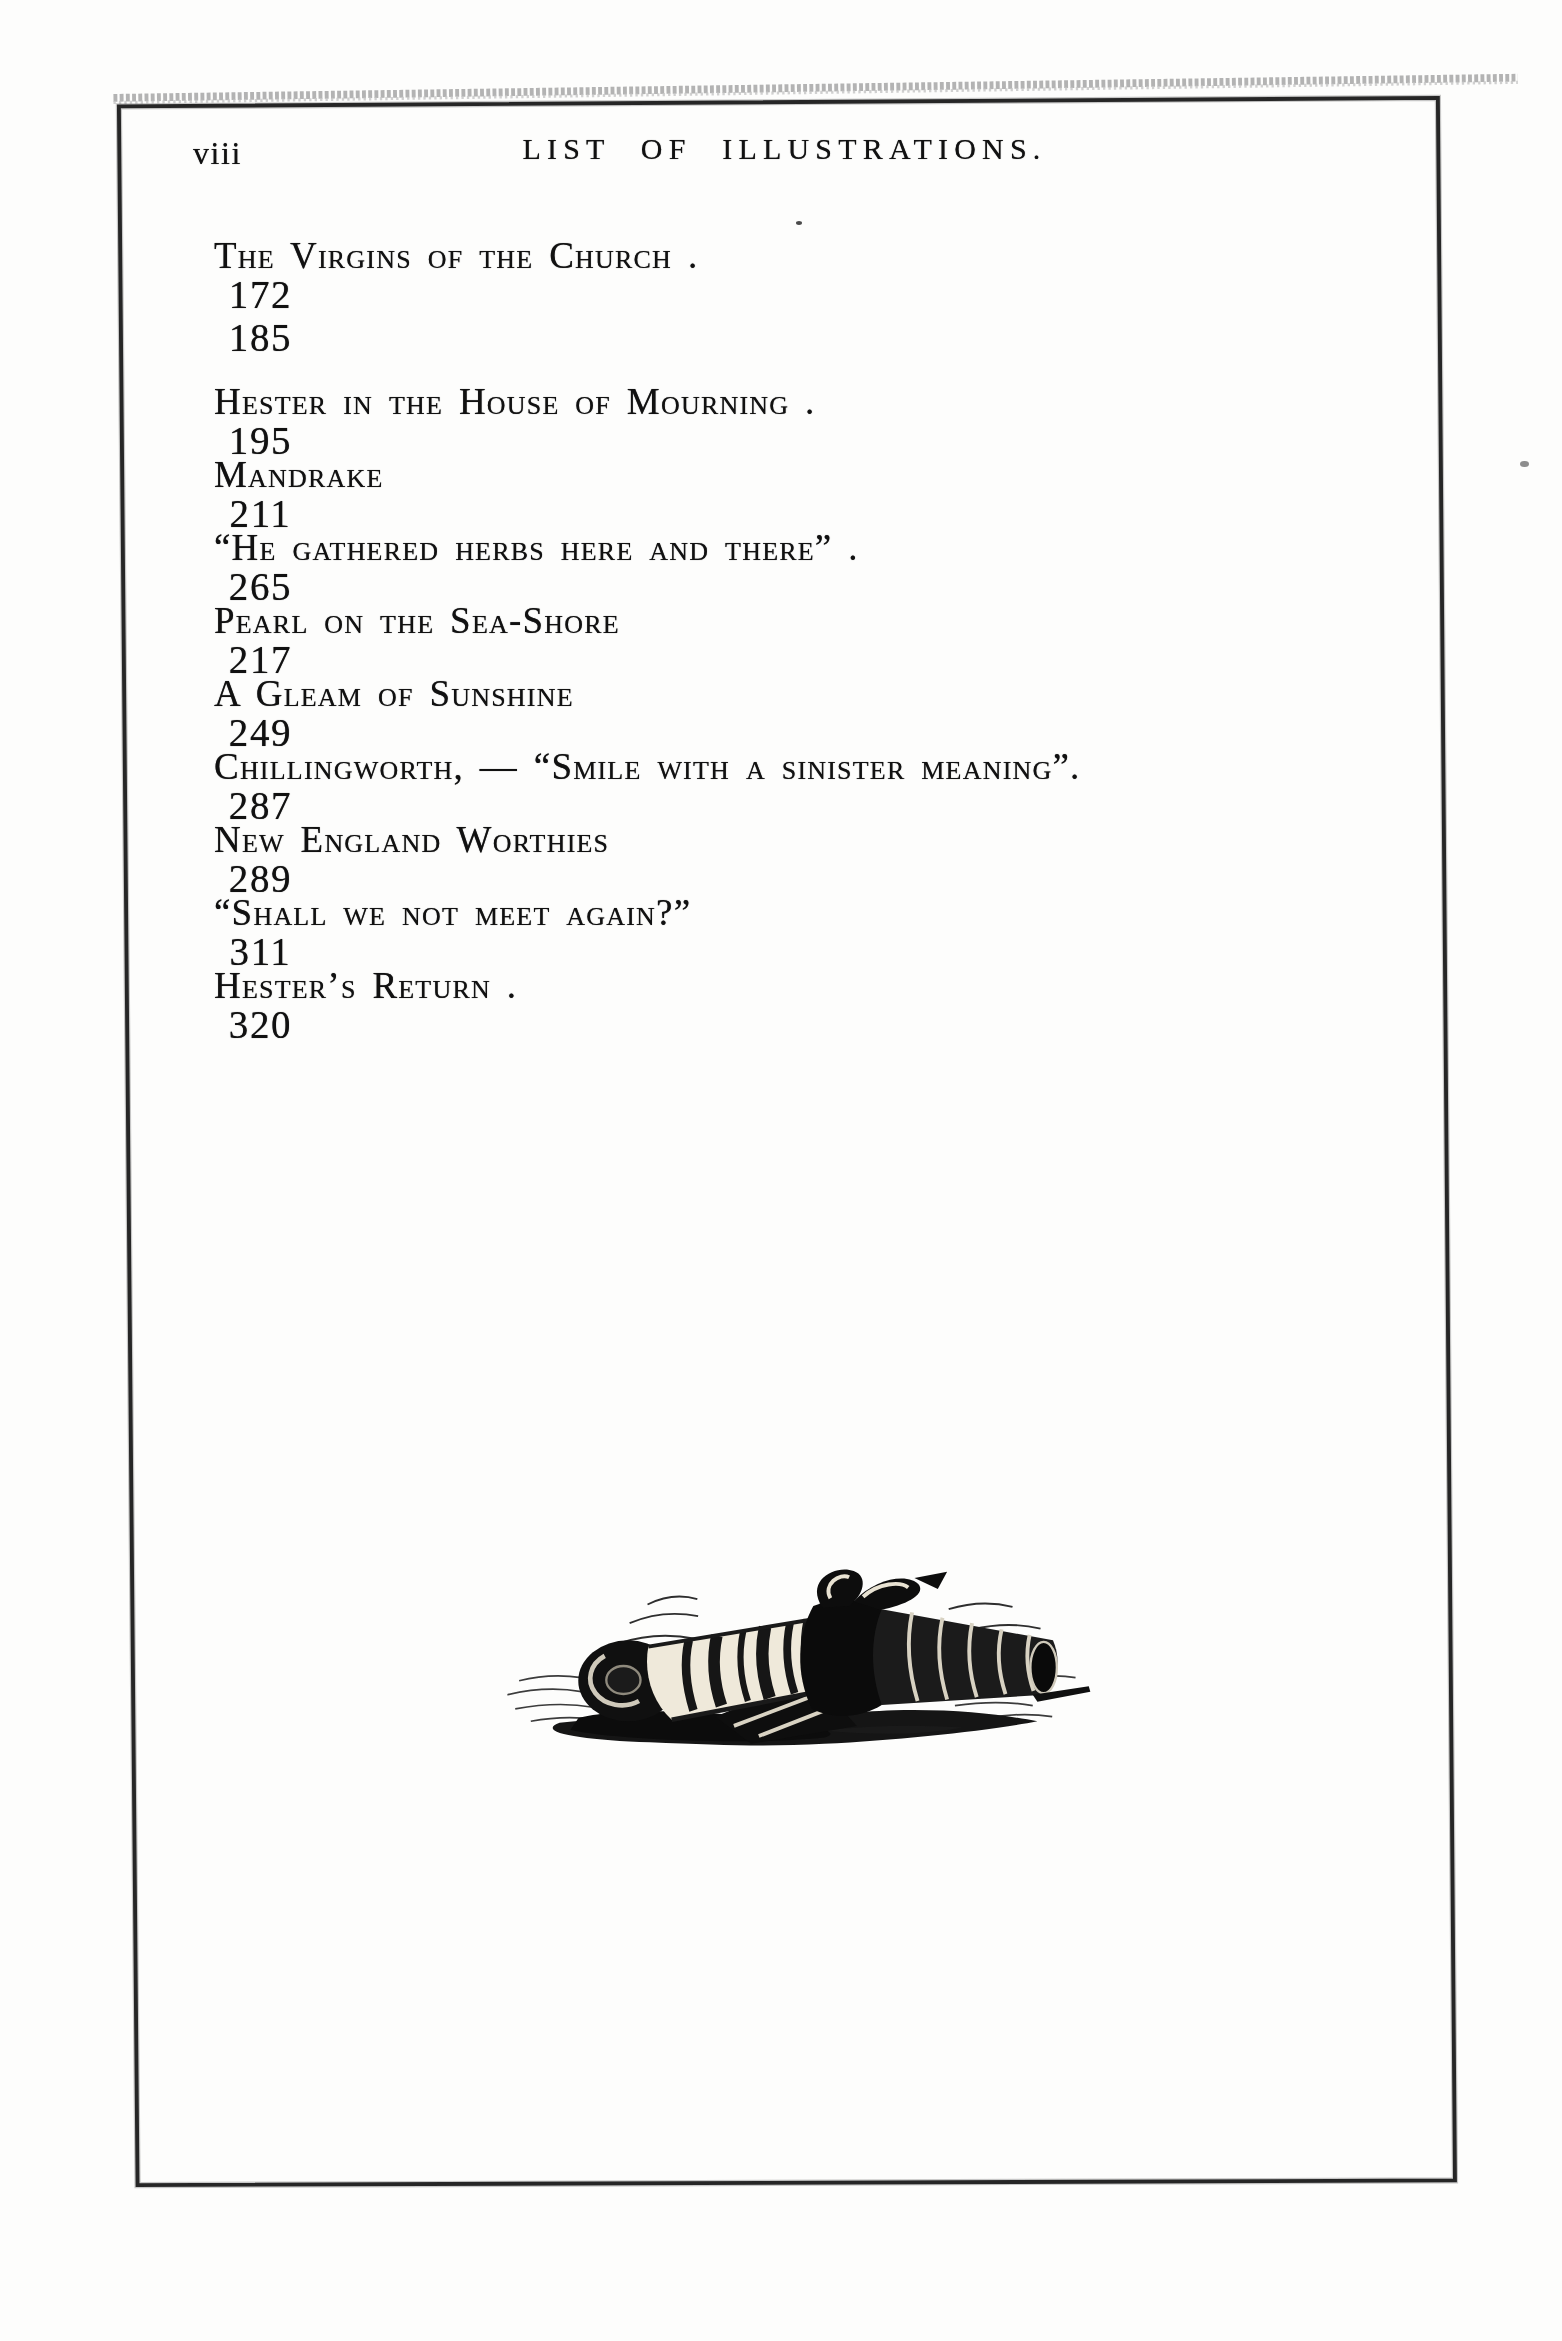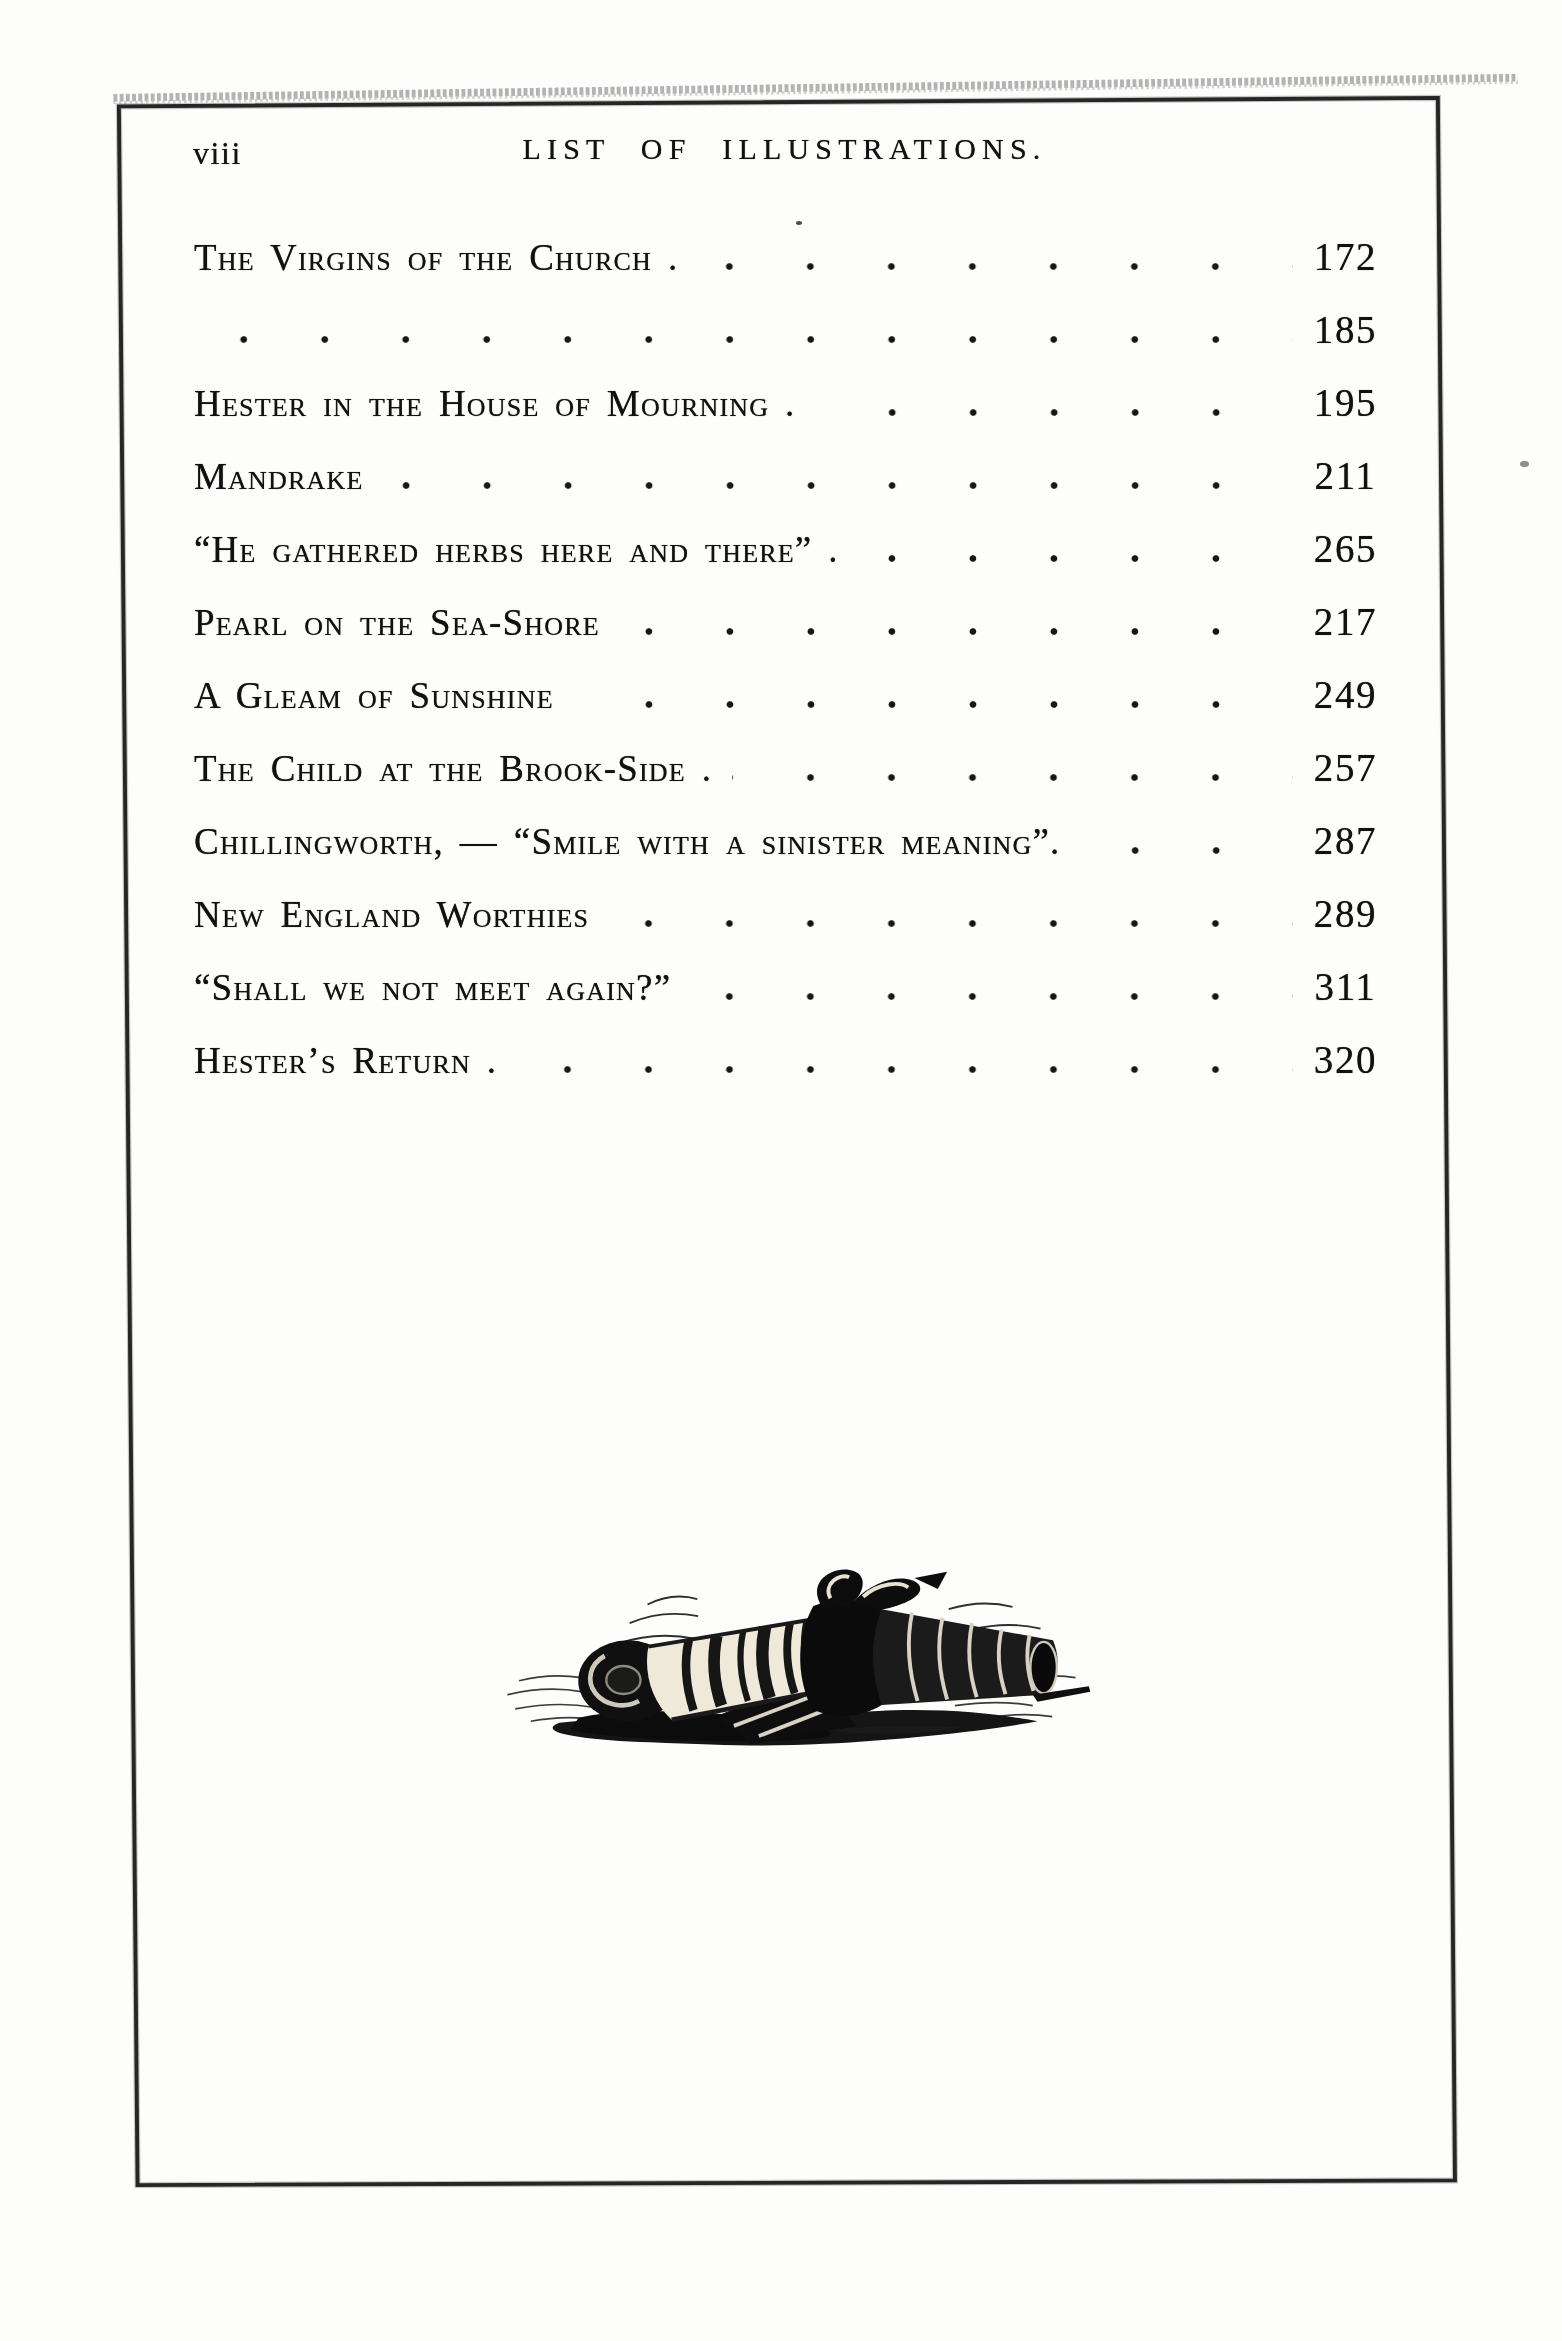--- a/index.html
+++ b/index.html
@@ -20,21 +20,21 @@
   .header{
     position:absolute;left:435px;top:132px;width:699px;
     text-align:center;font-size:30px;line-height:1.1;
     letter-spacing:6.2px;word-spacing:17px;white-space:nowrap;
   }
 
   .toc{
     position:absolute;left:194px;top:211px;width:1198px;
   }
   .row{
-    display:flex;align-items:baseline;height:73px;padding-top:26.4px;box-sizing:border-box;
+    display:flex;align-items:baseline;height:73px;padding-top:26.4px;box-sizing:border-box;flex-direction:column;
   }
   .t{
     font-size:37px;line-height:1;font-variant:small-caps;
     letter-spacing:1.2px;word-spacing:5.4px;white-space:nowrap;
   }
   .leader{
     flex:1 1 auto;height:7px;margin:0 6.2px 0.8px 20px;min-width:31px;
     background-image:radial-gradient(circle at 3.9px 3.5px, #161616 2.8px, rgba(0,0,0,0) 3.8px);
     background-size:81px 7px;background-repeat:repeat-x;
     background-position:right bottom;
@@ -93,25 +93,20 @@
   </div>
   <div class="row">
     <span class="t ink">Pearl on the Sea-Shore</span>
     <span class="leader"></span>
     <span class="p ink">217</span>
   </div>
   <div class="row">
     <span class="t ink">A Gleam of Sunshine</span>
     <span class="leader"></span>
     <span class="p ink">249</span>
-  </div>
-  <div class="row">
-    <span class="t ink">The Child at the Brook-Side .</span>
-    <span class="leader"></span>
-    <span class="p ink">257</span>
   </div>
   <div class="row">
     <span class="t ink">Chillingworth, — “Smile with a sinister meaning”.</span>
     <span class="leader"></span>
     <span class="p ink">287</span>
   </div>
   <div class="row">
     <span class="t ink">New England Worthies</span>
     <span class="leader"></span>
     <span class="p ink">289</span>

